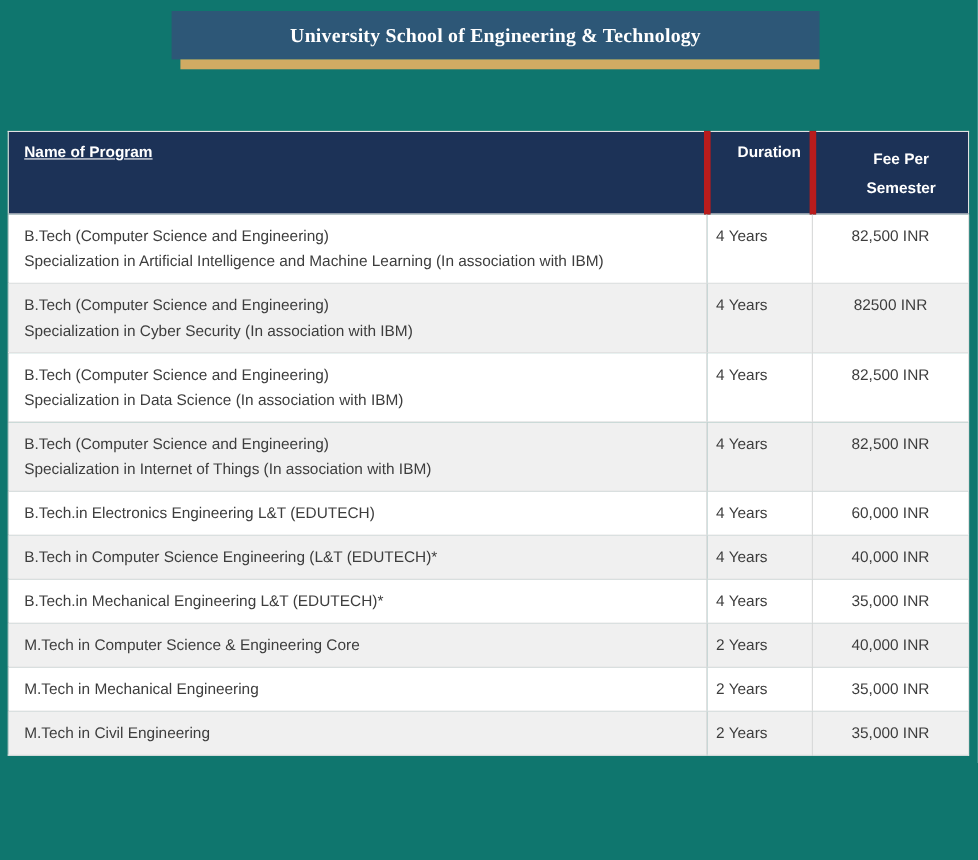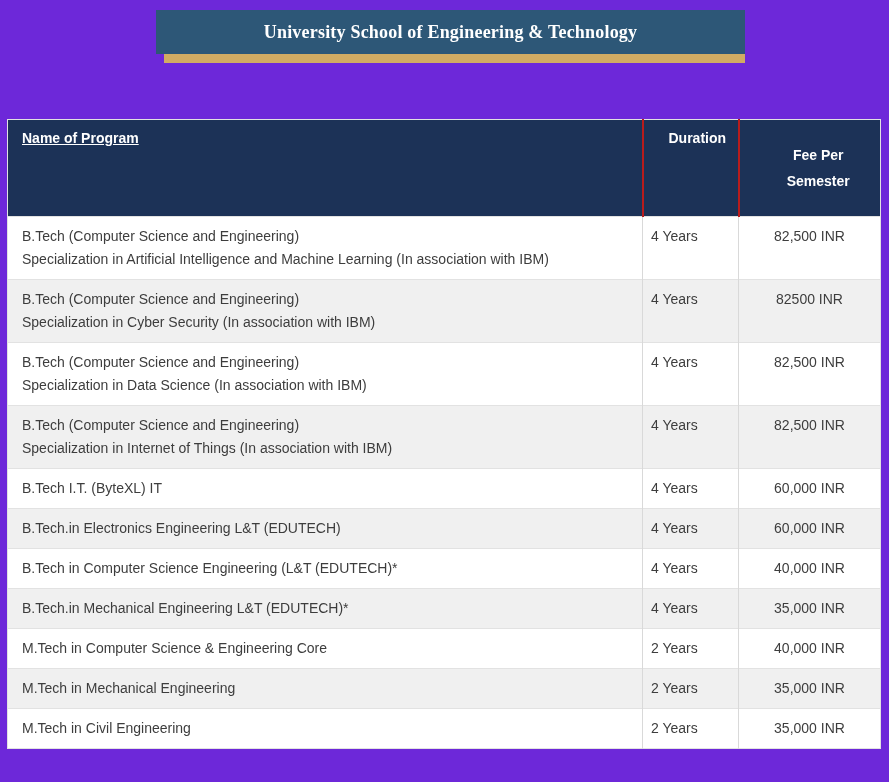--- a/index.html
+++ b/index.html
@@ -5,21 +5,21 @@
   * { box-sizing: border-box; margin: 0; padding: 0; }
   html, body {
     width: 889px;
     background: #ffffff;
     font-family: "Liberation Sans", sans-serif;
   }
   .page {
     position: relative;
     width: 889px;
     height: 782px;
-    background: #6d28d9;
+    background: #0f766e;
     overflow: hidden;
   }
 
   
   .banner {
     position: absolute;
     left: 156px;
     top: 10px;
     width: 589px;
     height: 44px;
@@ -64,26 +64,26 @@
     color: var(--header-text, #ffffff);
     font-size: 14px;
     font-weight: bold;
     vertical-align: top;
     line-height: 26px;
     padding: 5px 8px;
     text-align: left;
   }
   thead th.th-program { padding-left: 14px; text-decoration: underline; }
   thead th.th-duration,
-  thead th.th-fee { border-left: 2px solid #b91c1c; padding-left: 25px; }
+  thead th.th-fee { border-left: 6px solid #b91c1c; padding-left: 25px; }
   thead th.th-fee { text-align: center; }
   thead th .th-label { display: block; }
   thead th.th-fee .th-label {
     width: 80px;
-    margin: 17px auto;
+    margin: 6px auto;
     text-align: center;
   }
 
   tbody td {
     font-size: 14px;
     color: var(--body-text, #3d3d3d);
     vertical-align: top;
     line-height: 23px;
     padding: 8px 8px;
     border-top: 1px solid var(--border-light, #e2e2e2);
@@ -154,27 +154,20 @@
         <tr>
           <td class="cell-program">
             <div>B.Tech (Computer Science and Engineering)</div>
             <div>Specialization in Internet of Things (In association with IBM)</div>
           </td>
           <td class="cell-duration">4 Years</td>
           <td class="cell-fee">82,500 INR</td>
         </tr>
         <tr>
           <td class="cell-program">
-            <div>B.Tech I.T. (ByteXL) IT</div>
-          </td>
-          <td class="cell-duration">4 Years</td>
-          <td class="cell-fee">60,000 INR</td>
-        </tr>
-        <tr>
-          <td class="cell-program">
             <div>B.Tech.in Electronics Engineering L&amp;T (EDUTECH)</div>
           </td>
           <td class="cell-duration">4 Years</td>
           <td class="cell-fee">60,000 INR</td>
         </tr>
         <tr>
           <td class="cell-program">
             <div>B.Tech in Computer Science Engineering (L&amp;T (EDUTECH)*</div>
           </td>
           <td class="cell-duration">4 Years</td>

